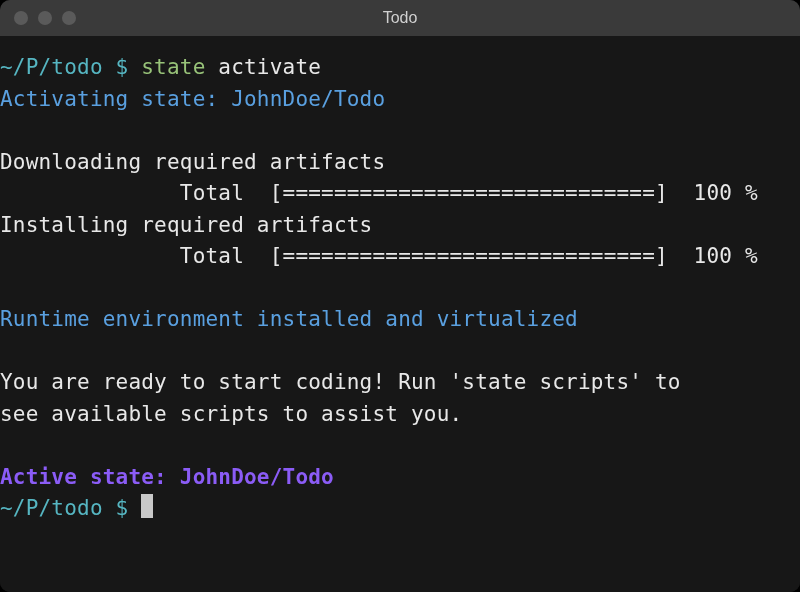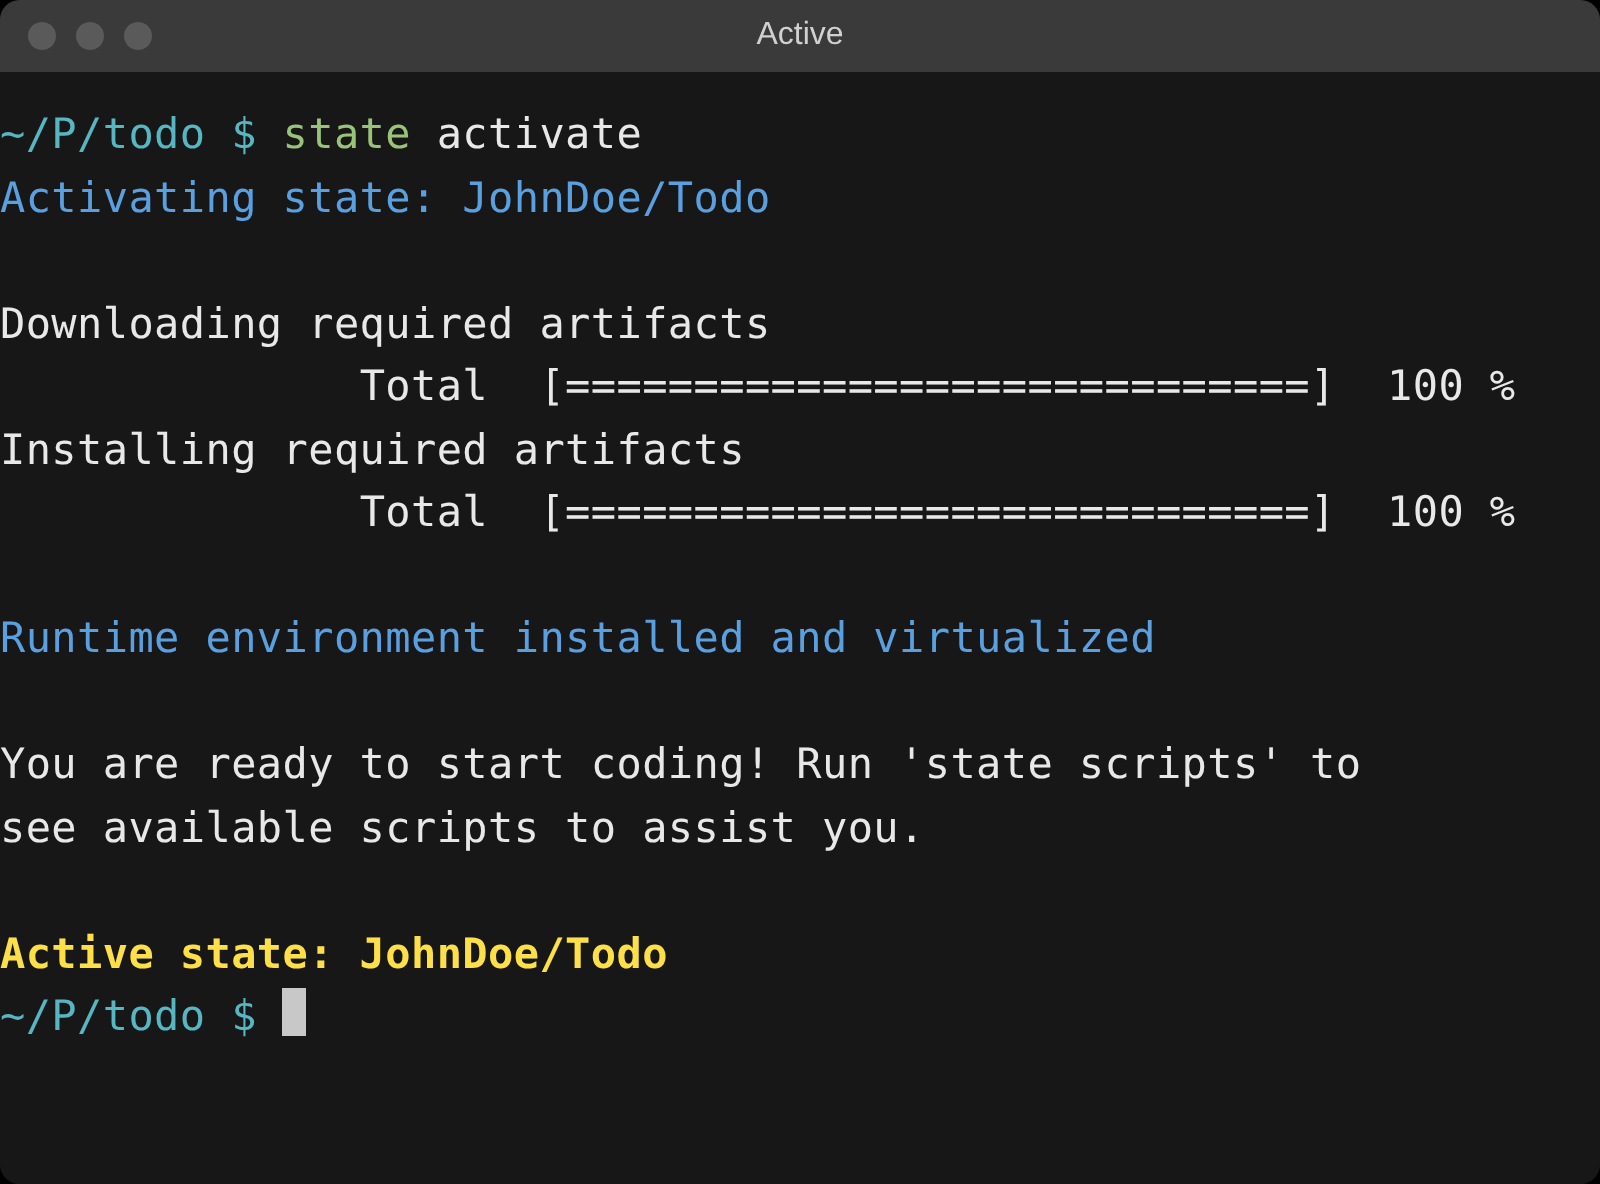--- a/index.html
+++ b/index.html
@@ -59,21 +59,21 @@
       color: #e8e8e8;
       font-size: 21px;
       line-height: 1.5;
       white-space: pre-wrap;
       font-family: "Menlo", "Monaco", "Consolas", monospace;
       letter-spacing: 0.2px;
     }
     .cyan { color: #56b6c2; }
     .green { color: #98c379; }
     .blue { color: #5aa0e0; text-align: right; }
-    .bold { font-weight: bold; color: #fde047; }
+    .bold { font-weight: bold; color: #8b5cf6; }
     .gray { color: #e8e8e8; }
     .cursor {
       display: inline-block;
       width: 12px;
       height: 24px;
       background: #c8c8c8;
       vertical-align: text-bottom;
       margin-bottom: 2px;
     }
     .line { display: block; }
@@ -81,17 +81,17 @@
 </head>
 <body>
 
 <div class="window">
   <div class="titlebar">
     <div class="traffic-lights">
       <div class="light"></div>
       <div class="light"></div>
       <div class="light"></div>
     </div>
-    <div class="title">Active</div>
+    <div class="title">Todo</div>
   </div>
 
   <div class="terminal"><span class="line"><span class="cyan">~/P/todo</span> <span class="cyan">$</span> <span class="green">state</span> <span class="gray">activate</span></span><span class="line"><span class="blue">Activating state: JohnDoe/Todo</span></span><span class="line"> </span><span class="line"><span>Downloading required artifacts</span></span><span class="line">              <span>Total</span>  <span>[=============================]</span>  <span>100 %</span></span><span class="line"><span>Installing required artifacts</span></span><span class="line">              <span>Total</span>  <span>[=============================]</span>  <span>100 %</span></span><span class="line"> </span><span class="line"><span class="blue">Runtime environment installed and virtualized</span></span><span class="line"> </span><span class="line"><span>You are ready to start coding! Run 'state scripts' to</span></span><span class="line"><span>see available scripts to assist you.</span></span><span class="line"> </span><span class="line"><span class="bold">Active state: JohnDoe/Todo</span></span><span class="line"><span class="cyan">~/P/todo</span> <span class="cyan">$</span> <span class="cursor"></span></span></div>
 </div>
 
 </body></html>

